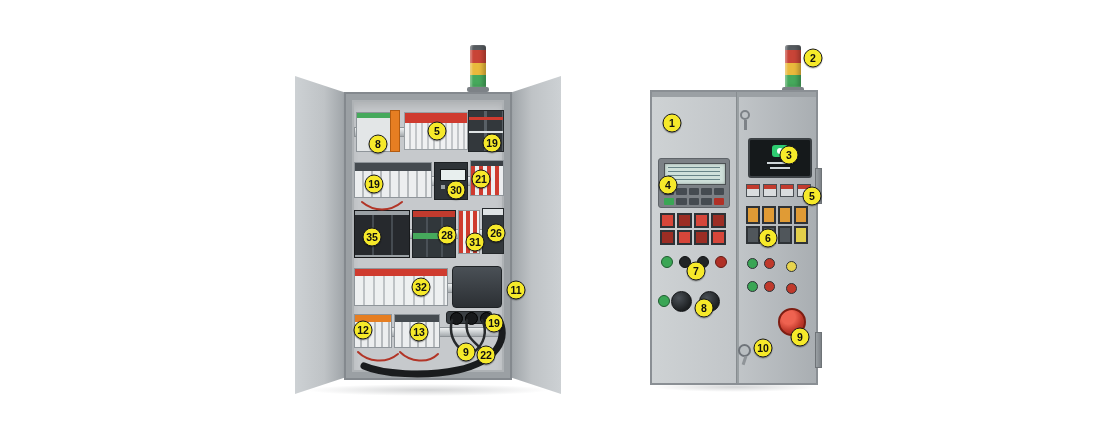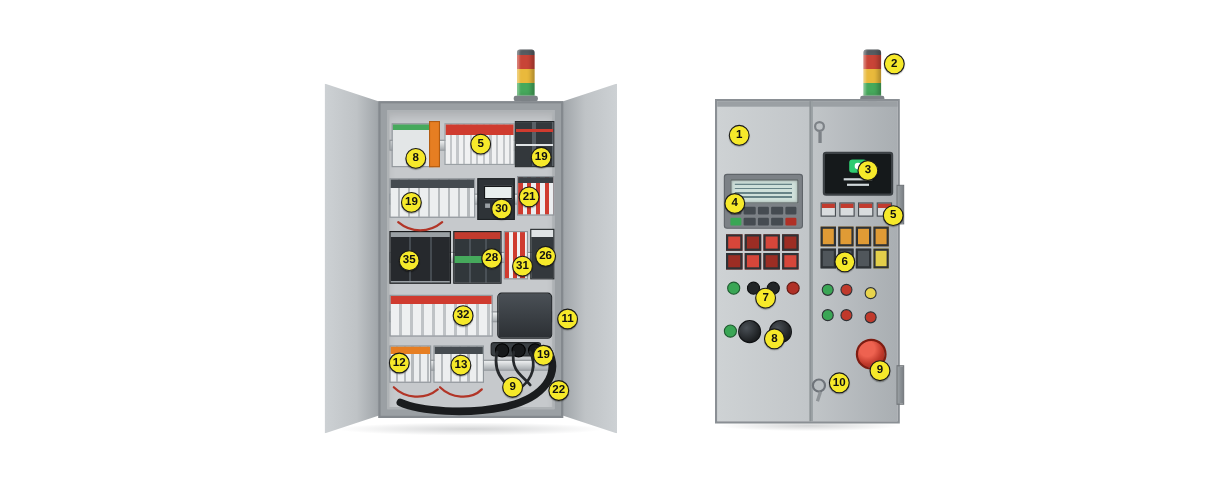--- a/index.html
+++ b/index.html
@@ -303,21 +303,21 @@
       <div class="callout" style="left: 363px; top: 330px;">12</div>
       <div class="callout" style="left: 419px; top: 332px;">13</div>
       <div class="callout" style="left: 466px; top: 352px;">9</div>
       <div class="callout" style="left: 494px; top: 323px;">19</div>
       <div class="callout" style="left: 378px; top: 144px;">8</div>
       <div class="callout" style="left: 437px; top: 131px;">5</div>
       <div class="callout" style="left: 492px; top: 143px;">19</div>
       <div class="callout" style="left: 374px; top: 184px;">19</div>
       <div class="callout" style="left: 456px; top: 190px;">30</div>
       <div class="callout" style="left: 481px; top: 179px;">21</div>
-      <div class="callout" style="left: 508px; top: 355px;">22</div>
+      <div class="callout" style="left: 486px; top: 355px;">22</div>
       <div class="callout" style="left: 372px; top: 237px;">35</div>
       <div class="callout" style="left: 447px; top: 235px;">28</div>
       <div class="callout" style="left: 475px; top: 242px;">31</div>
       <div class="callout" style="left: 496px; top: 233px;">26</div>
       <div class="callout" style="left: 421px; top: 287px;">32</div>
     </div>
 
 </div>
 
 </body></html>

